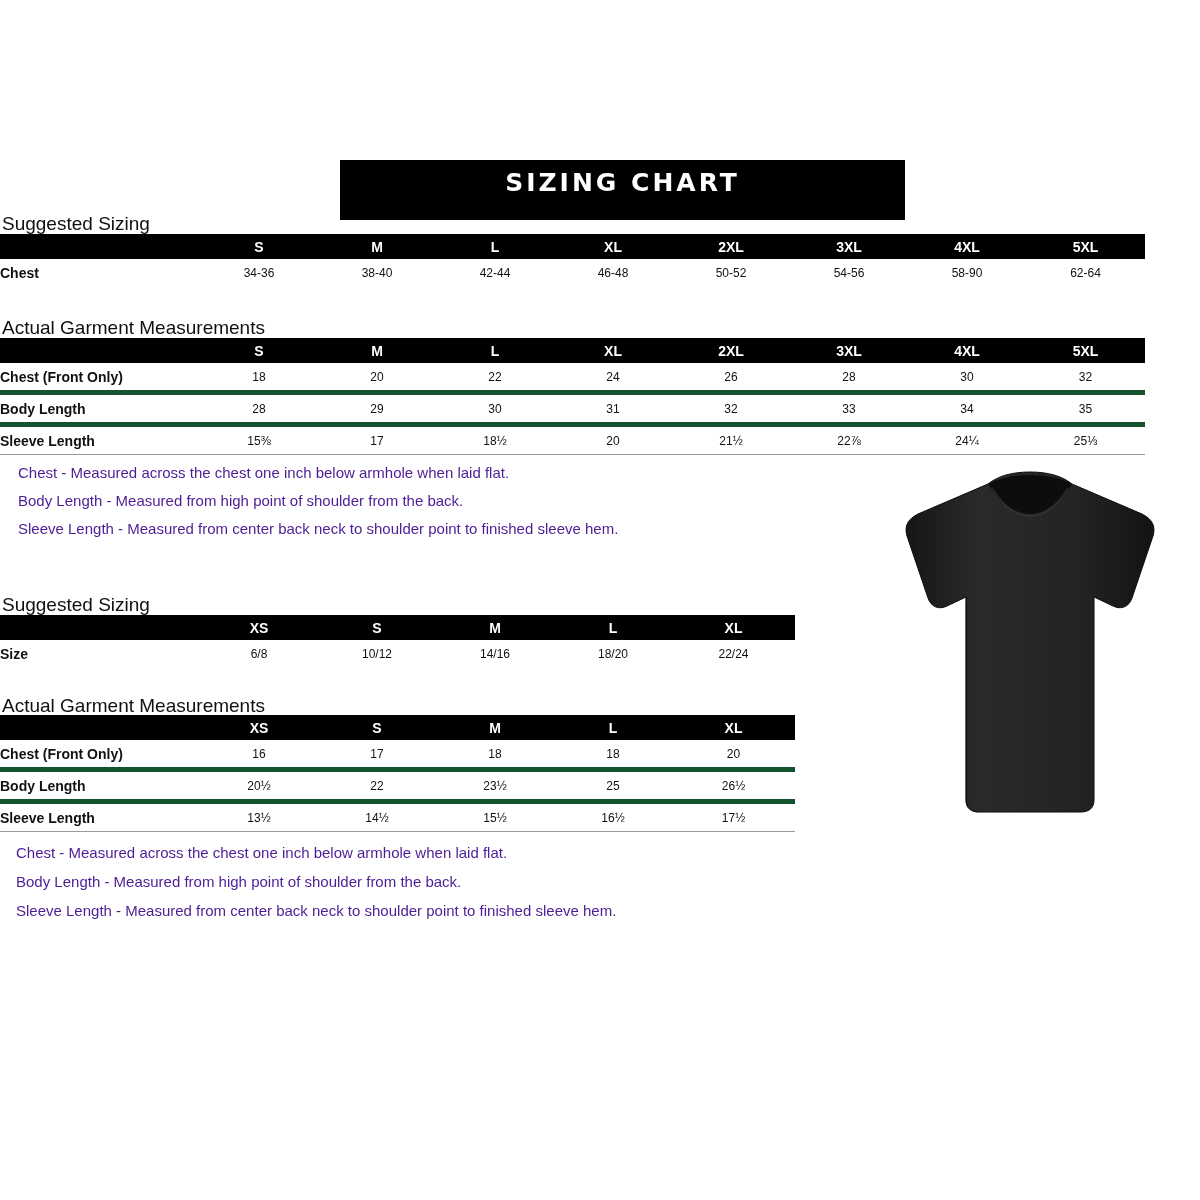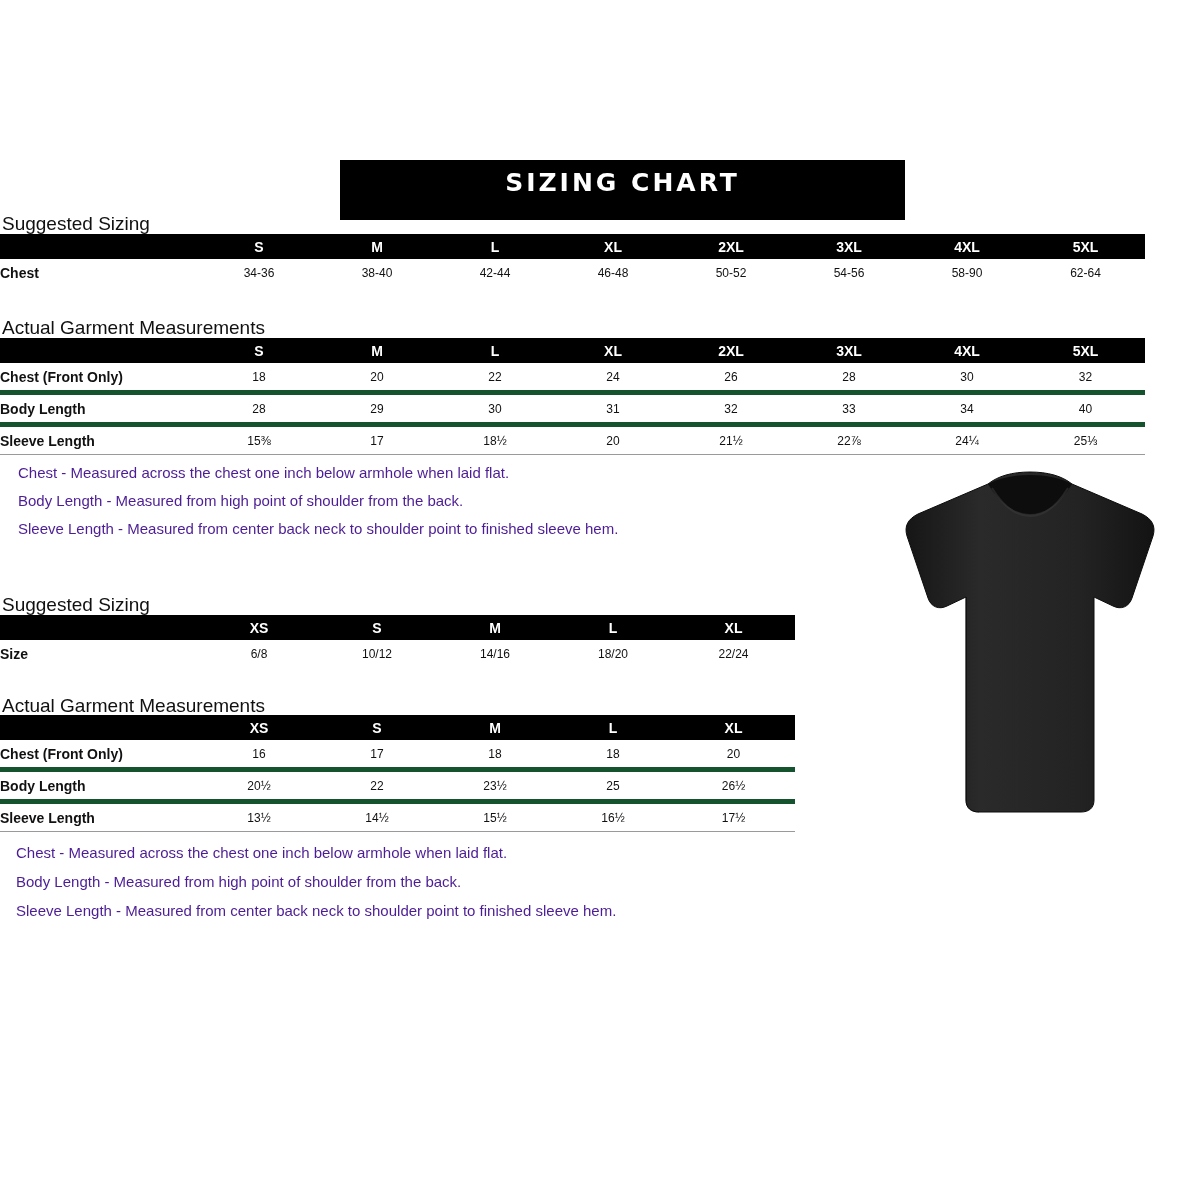--- a/index.html
+++ b/index.html
@@ -218,21 +218,21 @@
       </tr>
       <tr class="bordered">
         <td class="rowhead">Body Length</td>
         <td class="val">28</td>
         <td class="val">29</td>
         <td class="val">30</td>
         <td class="val">31</td>
         <td class="val">32</td>
         <td class="val">33</td>
         <td class="val">34</td>
-        <td class="val">40</td>
+        <td class="val">35</td>
       </tr>
       <tr class="lastrow">
         <td class="rowhead">Sleeve Length</td>
         <td class="val">15⅜</td>
         <td class="val">17</td>
         <td class="val">18½</td>
         <td class="val">20</td>
         <td class="val">21½</td>
         <td class="val">22⅞</td>
         <td class="val">24¼</td>

